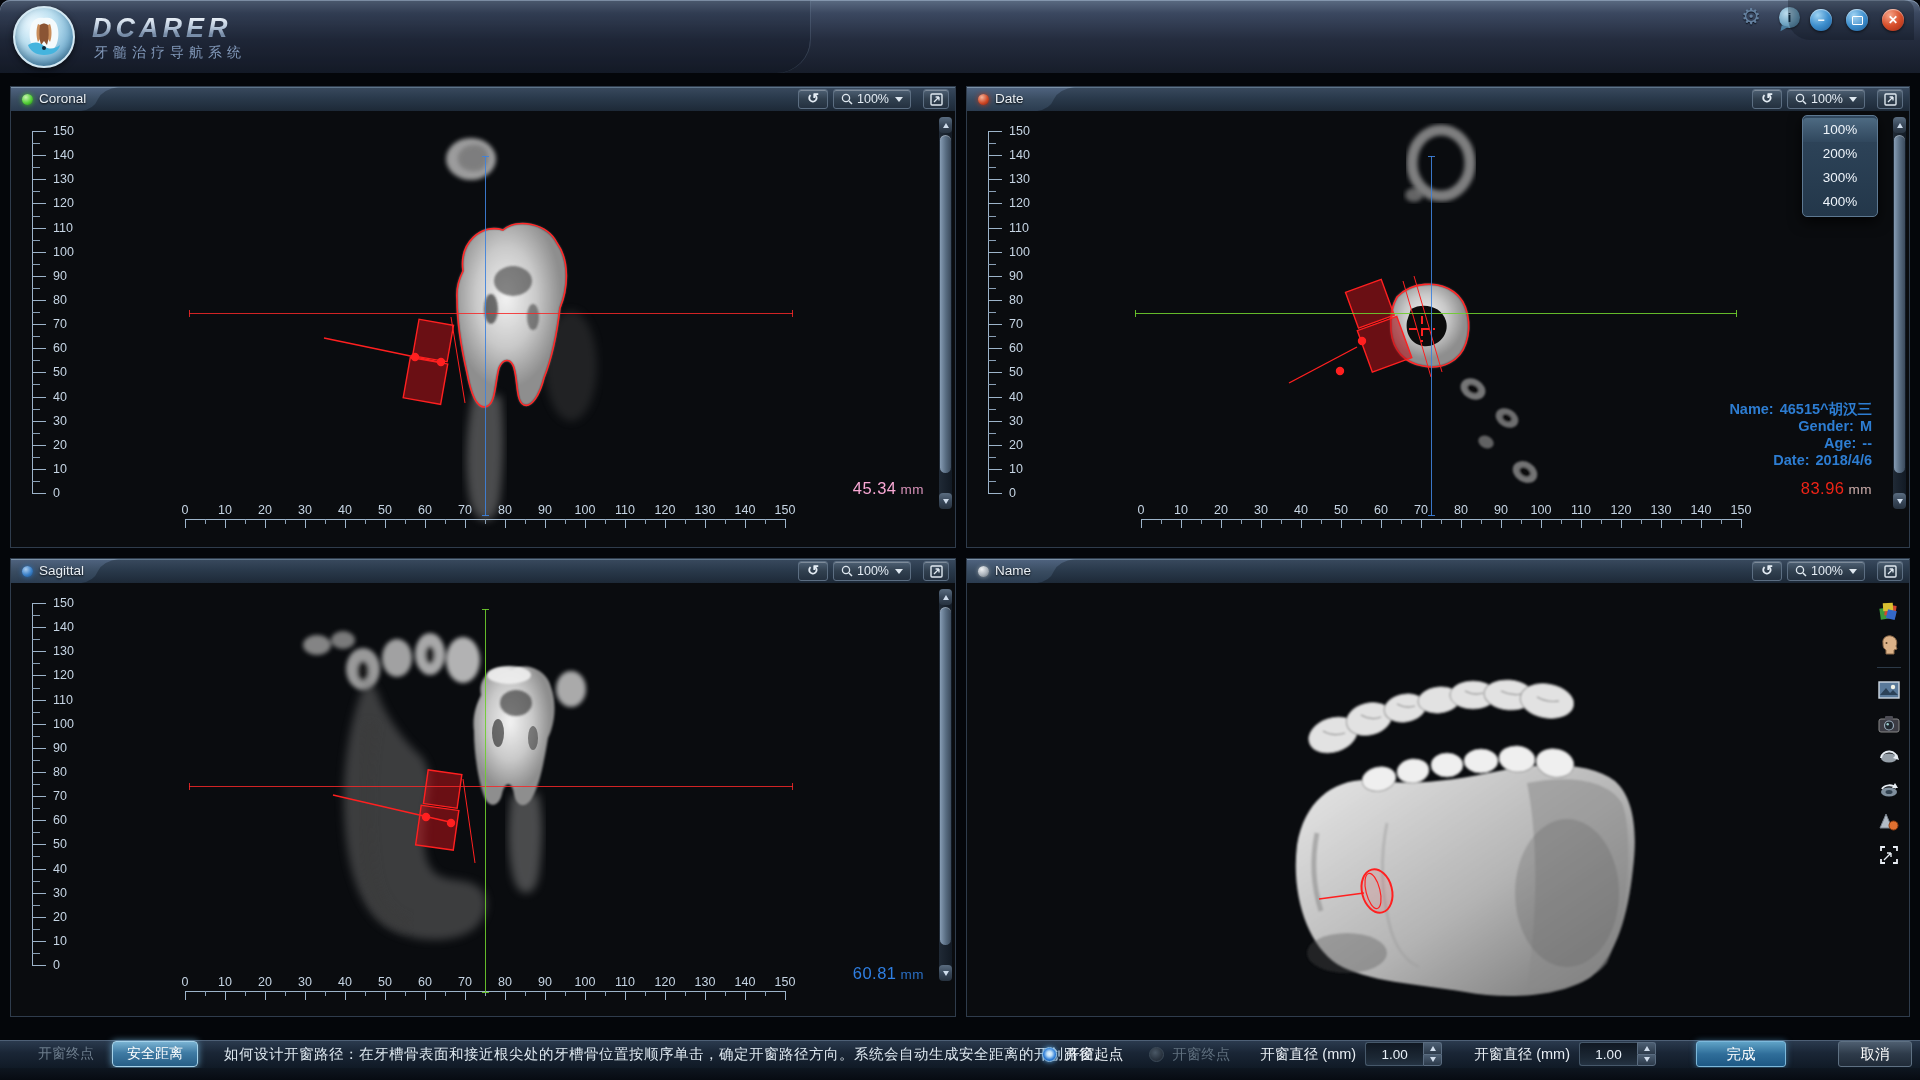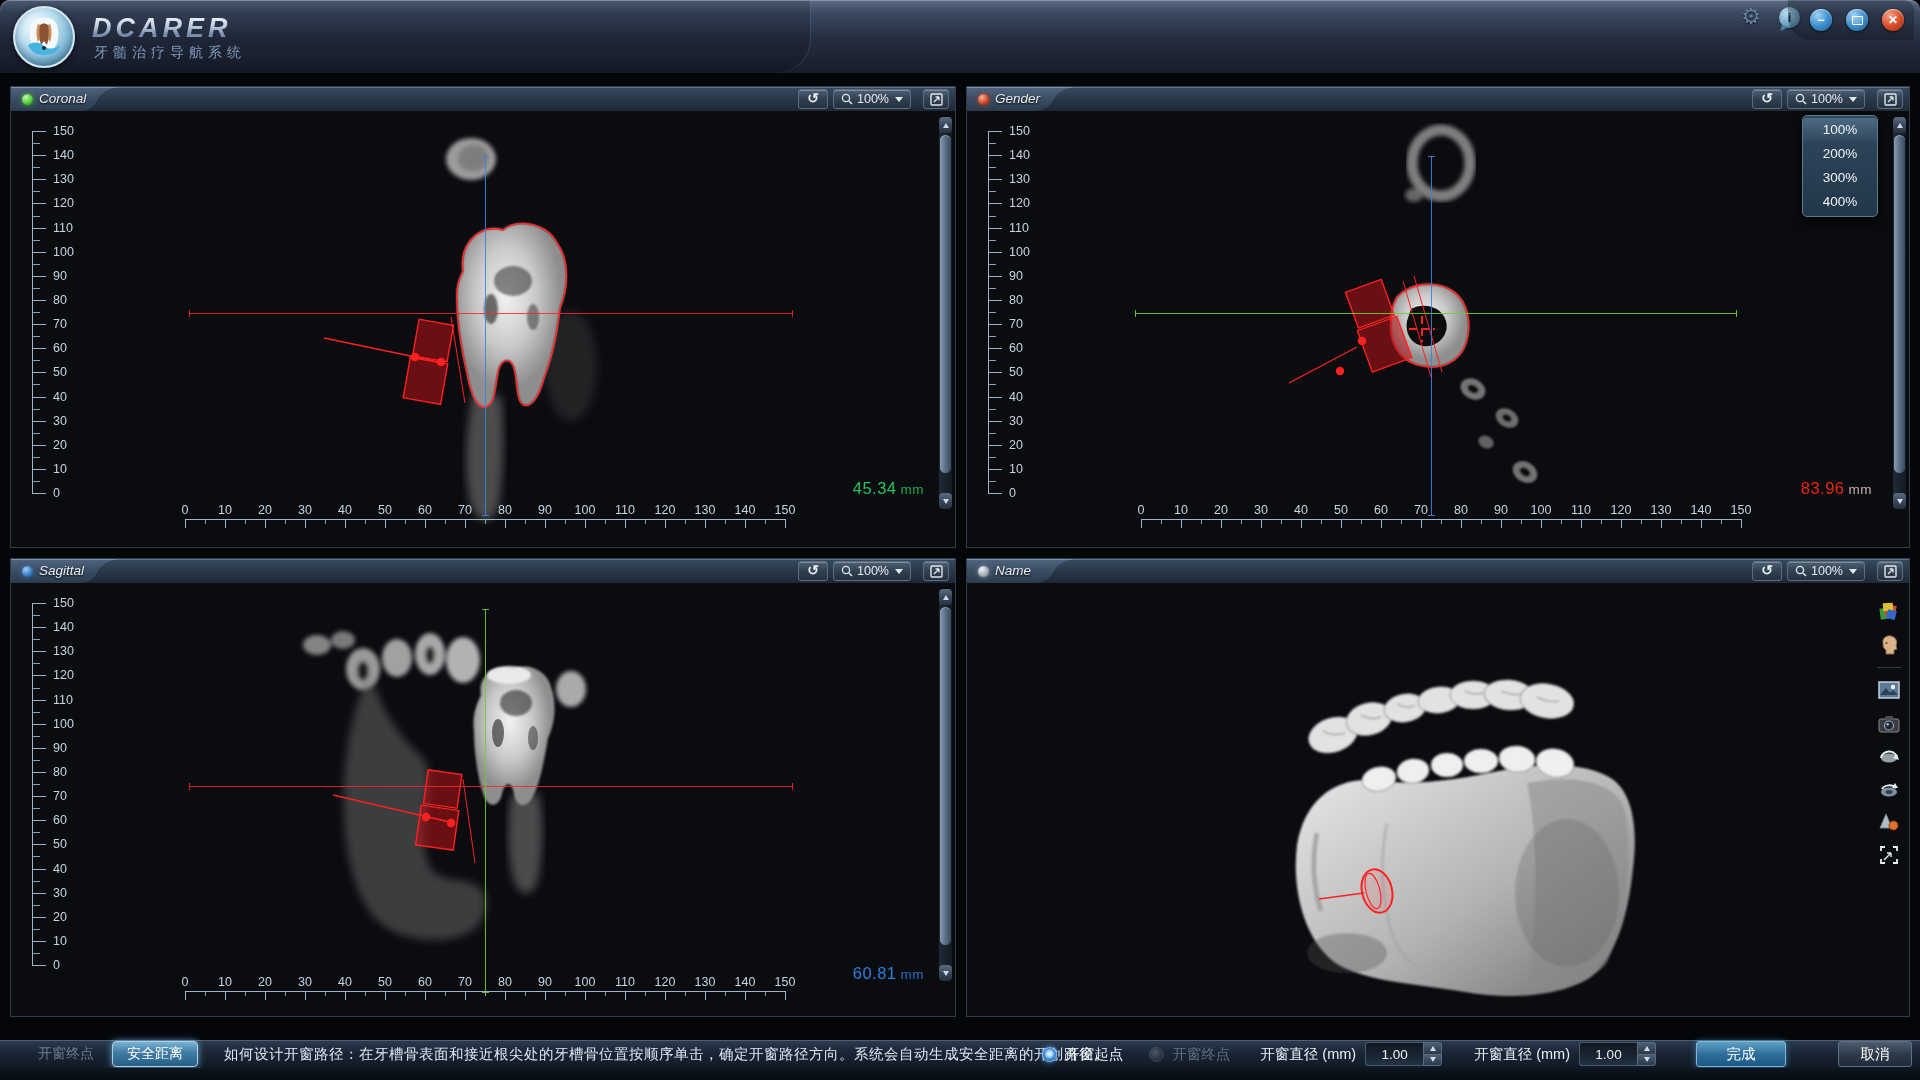--- a/index.html
+++ b/index.html
@@ -43,21 +43,21 @@
   #panel-coronal {left:10px; top:86px; width:946px;height:462px;}
   #panel-axial   {left:966px;top:86px; width:944px;height:462px;}
   #panel-sagittal{left:10px; top:558px;width:946px;height:459px;}
   #panel-ortho   {left:966px;top:558px;width:944px;height:459px;}
   .panel-header{position:relative;height:24px;
     background:linear-gradient(#394a5e 0%,#2a3a4c 45%,#1d2937 100%);
     box-shadow:inset 0 1px 0 #5d7389, 0 1px 0 #060a10;}
   .panel-tab{position:absolute;left:0;top:0;width:118px;height:24px;
     background:linear-gradient(#506480 0%,#3a4d62 50%,#2b3c50 100%);
     clip-path:path('M0 0 H108 Q92 2 87 12 Q83 22 70 24 H0 Z');
-    box-shadow:inset 0 1px 0 #7b91a8;font-style:italic;}
+    box-shadow:inset 0 1px 0 #7b91a8;}
   .tab-dot{position:absolute;left:11px;top:7px;width:11px;height:11px;border-radius:50%;}
   .dot-green{background:radial-gradient(circle at 35% 30%,#c8f5b0 0%,#54ce38 55%,#1e7a14 100%);box-shadow:0 0 5px #3fb52c;}
   .dot-red{background:radial-gradient(circle at 35% 30%,#f5b49a 0%,#d04a28 55%,#7e1c0a 100%);box-shadow:0 0 5px #b53a20;}
   .dot-blue{background:radial-gradient(circle at 35% 30%,#aacdf0 0%,#3a80c8 55%,#174a80 100%);box-shadow:0 0 5px #2c6eb5;}
   .dot-gray{background:radial-gradient(circle at 35% 30%,#f0f2f4 0%,#aab2ba 55%,#5c666e 100%);box-shadow:0 0 4px #8a949c;}
   .tab-title{position:absolute;left:28px;top:4px;font-size:13.5px;color:#e9eff5;text-shadow:0 1px 2px #000;}
   .panel-controls{position:absolute;right:6px;top:1px;height:22px;display:flex;align-items:center;gap:5px;}
   .pbtn{height:20px;border-radius:3px;border:1px solid #5c6e82;box-sizing:border-box;
     background:linear-gradient(#4e6074 0%,#31404f 50%,#243140 100%);
     box-shadow:inset 0 1px 0 rgba(255,255,255,.28);display:flex;align-items:center;justify-content:center;
@@ -90,21 +90,21 @@
   .line-green{background:rgba(110,205,45,.9);}
   .line-blue{background:rgba(62,130,220,.9);}
   .xline::before,.xline::after{content:"";position:absolute;top:-3px;width:1px;height:7px;background:inherit;}
   .xline::before{left:0;}.xline::after{right:0;}
   .yline::before,.yline::after{content:"";position:absolute;left:-3px;height:1px;width:7px;background:inherit;}
   .yline::before{top:0;}.yline::after{bottom:0;}
 
   
   .measure{position:absolute;font-size:16.5px;letter-spacing:.5px;}
   .measure .unit{font-size:13.5px;opacity:.85;margin-left:4px;}
-  .m-green{color:#22c55e;}
+  .m-green{color:#f9a8d4;}
   .m-red{color:#ee2417;}
   .m-red .unit{color:#e9c5c2;}
   .m-blue{color:#2f7fe2;}
   .patient{position:absolute;right:37px;top:290px;text-align:right;color:#2d7dd2;font-size:14.5px;line-height:17px;font-weight:bold;}
   .patient .pv{margin-left:6px;font-weight:bold;}
 
   
   .vscroll{position:absolute;right:3px;top:6px;width:13px;height:392px;}
   .vs-track{position:absolute;left:0;top:0;width:13px;height:392px;border-radius:6px;
     background:linear-gradient(90deg,#202a36,#121a24);}
@@ -375,21 +375,21 @@
           <span class="tri-down"></span>
         </div>
     </div>
   </div>
 </div>
 
 <div class="panel" id="panel-axial">
   <div class="panel-header">
     <div class="panel-tab">
       <span class="tab-dot dot-red"></span>
-      <span class="tab-title">Gender</span>
+      <span class="tab-title">Date</span>
     </div>
     <div class="panel-controls">
       <div class="pbtn pbtn-undo">↺</div>
       <div class="pbtn pbtn-zoom">
         <svg class="mag-svg" width="12" height="12" viewBox="0 0 12 12">
             <circle cx="5" cy="5" r="3.6" fill="none" stroke="#dfe8f0" stroke-width="1.3"></circle>
             <line x1="8" y1="8" x2="11" y2="11" stroke="#dfe8f0" stroke-width="1.5"></line>
           </svg>
         <span>100%</span>
         <span class="caret"></span>
@@ -529,20 +529,26 @@
         <div class="hr-label" style="left:526.0px">130</div>
         <div class="hr-minor" style="left:546.0px"></div>
         <div class="hr-tick" style="left:566.0px"></div>
         <div class="hr-label" style="left:566.0px">140</div>
         <div class="hr-minor" style="left:586.0px"></div>
         <div class="hr-tick" style="left:606.0px"></div>
         <div class="hr-label" style="left:606.0px">150</div>
       </div>
     <div class="xline line-green" style="left:168px;top:202px;width:602px;"></div>
     <div class="yline line-blue" style="left:464px;top:45px;height:360px;"></div>
+    <div class="patient">
+      <div><span>Name:</span><span class="pv">46515^胡汉三</span></div>
+      <div><span>Gender:</span><span class="pv">M</span></div>
+      <div><span>Age:</span><span class="pv">--</span></div>
+      <div><span>Date:</span><span class="pv">2018/4/6</span></div>
+    </div>
     <div class="measure m-red" style="right:37px;top:368px;">
       <span>83.96</span><span class="unit">mm</span>
     </div>
     <div class="vscroll">
       <div class="vs-track"></div>
       <div class="vs-btn vs-up">
           <span class="tri-up"></span>
         </div>
       <div class="vs-thumb"></div>
       <div class="vs-btn vs-down">

